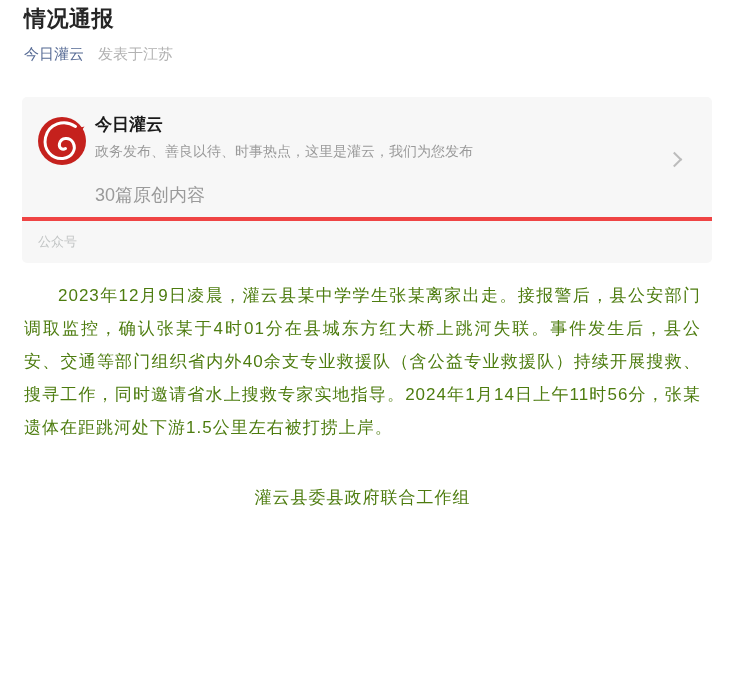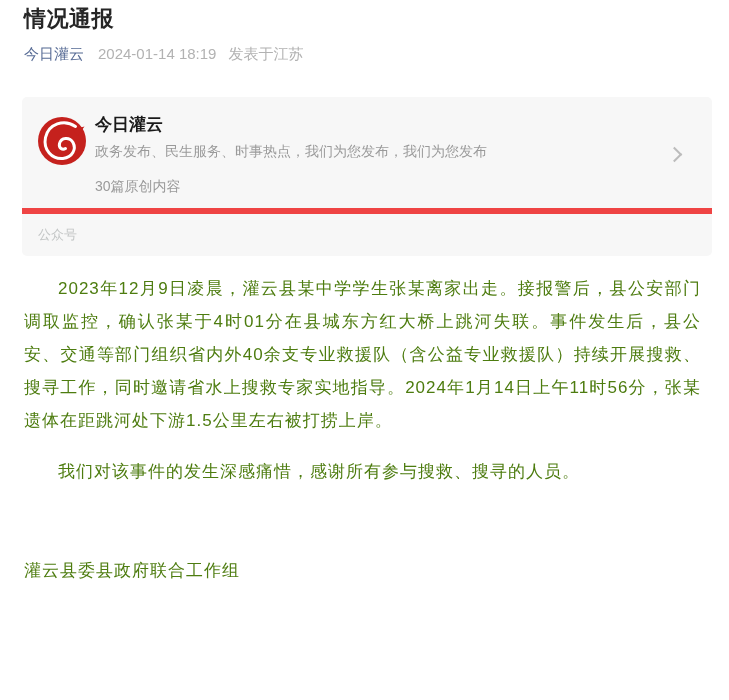--- a/index.html
+++ b/index.html
@@ -75,37 +75,37 @@
     margin-bottom: 4px;
   }
   .card-desc {
     font-size: 14px;
     line-height: 20px;
     color: #9a9a9a;
     white-space: nowrap;
     overflow: hidden;
   }
   .card-count {
-    font-size: 14px;
+    font-size: 18px;
     line-height: 20px;
     color: #9a9a9a;
-    margin-top: 15px;
+    margin-top: 24px;
   }
   .chev {
     flex: 0 0 auto;
     align-self: center;
     width: 9px;
     height: 9px;
     margin: 0 16px 0 10px;
     border-top: 2px solid #bcbcbc;
     border-right: 2px solid #bcbcbc;
     transform: rotate(45deg);
   }
   .card-bottom {
-    border-top: 6px solid #ef4444;
+    border-top: 4px solid #ef4444;
     padding: 11px 16px 13px 16px;
   }
   .card-label {
     font-size: 13px;
     line-height: 17px;
     color: #c2c5c5;
   }
   
   .article {
     margin-top: 16px;
@@ -113,63 +113,61 @@
     font-size: 17px;
     letter-spacing: 1px;
   }
   .article p {
     margin: 0 0 18px 0;
     line-height: 33px;
     text-align: justify;
     text-indent: 2em;
   }
   .signature {
-    margin-top: 66px;
-    text-align: left;
+    margin-top: 37px;
+    text-align: center;
     line-height: 33px;
   }
   .sig-date {
     padding-right: 36px;
   }
 </style>
 </head>
 <body>
 
 <div class="page">
 
   <h1 class="title">情况通报</h1>
 
   <div class="byline">
     <a class="account-link">今日灌云</a>
-    <span class="meta">2024-01-14 18:19</span>
     <span class="meta">发表于江苏</span>
   </div>
 
   <div class="card">
     <div class="card-top">
       <span class="logo">
         <svg width="48" height="48" viewBox="0 0 48 48">
           <circle cx="24" cy="24" r="24" fill="#c5211d"></circle>
           <path d="M37.5 9.5 C 26 1.5 10.5 7 7.5 20.5 C 5 33 14 42.5 25 41.5 C 34.5 40.5 38.5 32 35 25.5 C 31.5 19.5 23 20.5 21.5 26.5 C 20.5 31 24.5 33.5 27.5 31.5" fill="none" stroke="#ffffff" stroke-width="3" stroke-linecap="round"></path>
           <path d="M35 12.5 L46.5 9.5 L39.5 19 Z" fill="#c5211d"></path>
         </svg>
       </span>
       <div class="card-info">
         <div class="card-name">今日灌云</div>
-        <div class="card-desc">政务发布、民生服务、时事热点，我们为您发布，我们为您发布</div>
+        <div class="card-desc">政务发布、善良以待、时事热点，这里是灌云，我们为您发布</div>
         <div class="card-count">30篇原创内容</div>
       </div>
       <span class="chev"></span>
     </div>
     <div class="card-bottom">
       <span class="card-label">公众号</span>
     </div>
   </div>
 
   <div class="article">
     <p>2023年12月9日凌晨，灌云县某中学学生张某离家出走。接报警后，县公安部门调取监控，确认张某于4时01分在县城东方红大桥上跳河失联。事件发生后，县公安、交通等部门组织省内外40余支专业救援队（含公益专业救援队）持续开展搜救、搜寻工作，同时邀请省水上搜救专家实地指导。2024年1月14日上午11时56分，张某遗体在距跳河处下游1.5公里左右被打捞上岸。</p>
-    <p>我们对该事件的发生深感痛惜，感谢所有参与搜救、搜寻的人员。</p>
     <div class="signature">
       <div>灌云县委县政府联合工作组</div>
     </div>
   </div>
 
 </div>
 
 </body></html>

